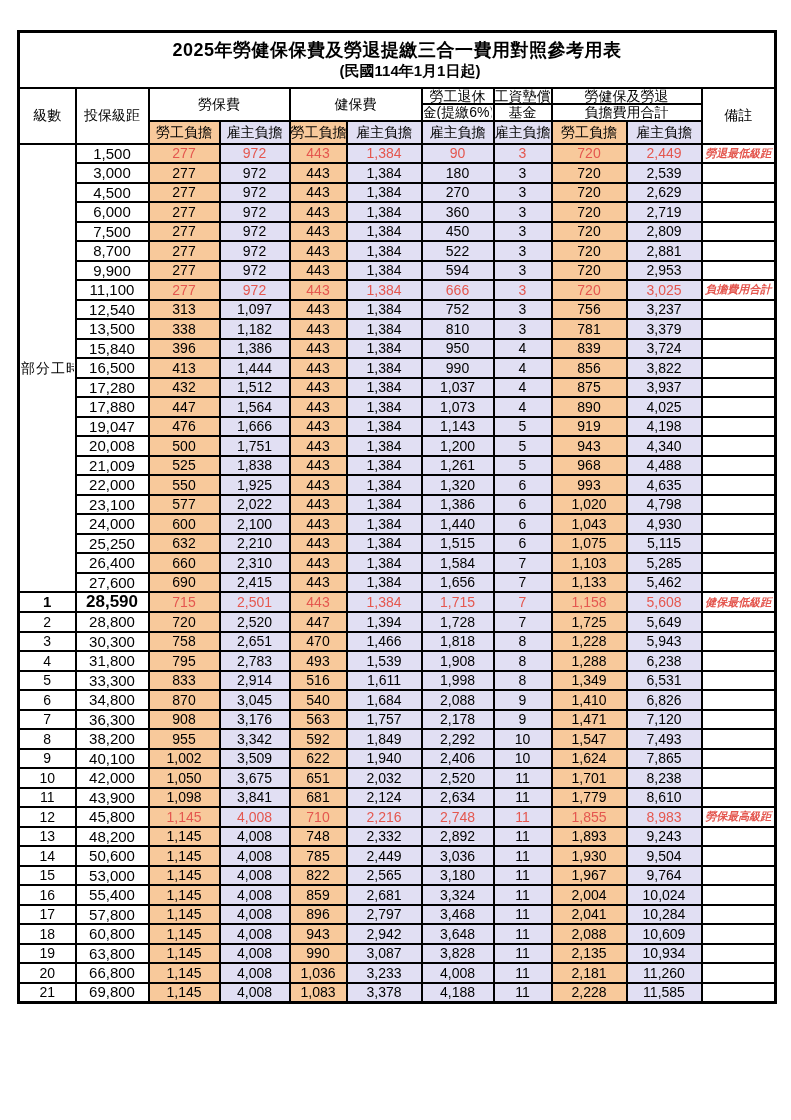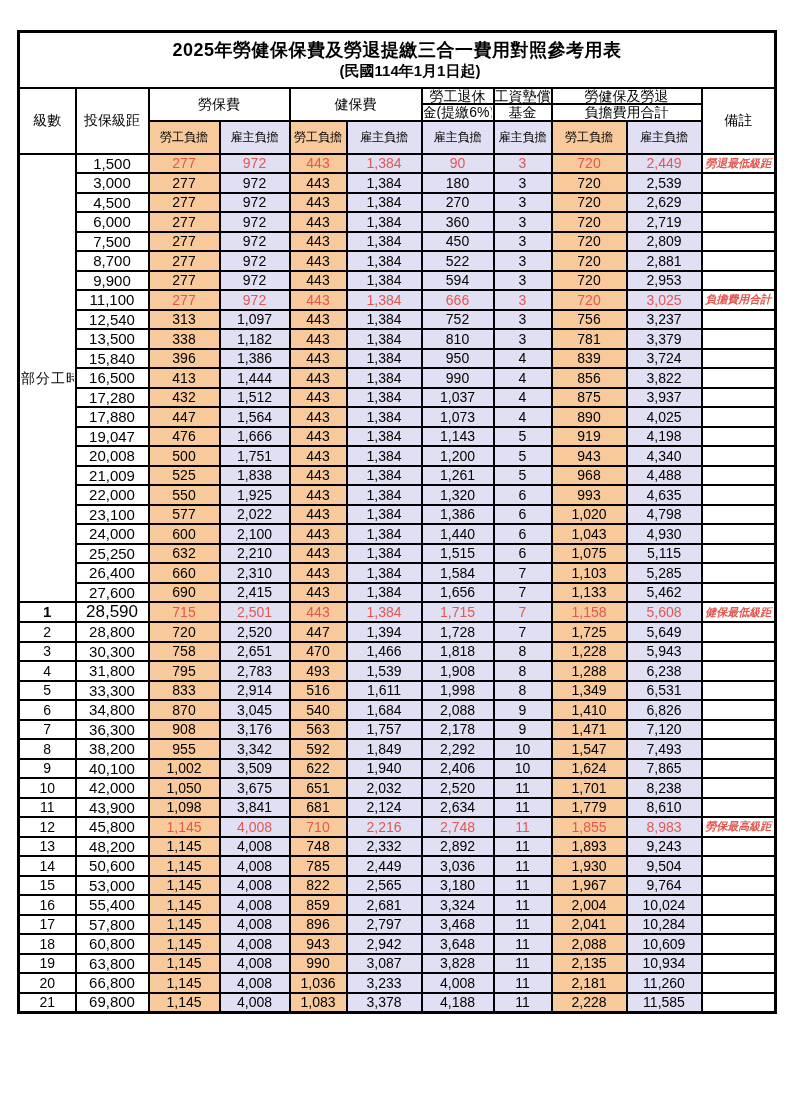--- a/index.html
+++ b/index.html
@@ -25,31 +25,31 @@
     border:2px solid var(--border);
     padding:0;text-align:center;vertical-align:middle;
     white-space:nowrap;overflow:hidden;
     font-size:14px;line-height:1.05;
   }
   .title-cell{height:56px;background:var(--paper);}
   .title-line{font-size:18px;font-weight:700;letter-spacing:.5px;}
   .subtitle-line{font-size:15px;font-weight:700;margin-top:3px;padding-left:26px;}
   tr.hrow1 th{height:16px;font-weight:400;}
   tr.hrow2 th{height:16px;font-weight:400;border-radius:6px;}
-  tr.hrow3 th{height:33px;font-weight:400;font-size:12px;}
+  tr.hrow3 th{height:23px;font-weight:400;font-size:14px;}
   th.ee{background:var(--orange);}
   th.er{background:var(--lavender);}
   tbody td{height:19.5px;}
   td.level-cell,td.bracket-cell,td.remark-cell,td.group-cell{background:var(--paper);}
   td.bracket-cell{font-size:15px;}
   td.ee{background:var(--orange);}
   td.er{background:var(--lavender);}
   td.remark-cell{font-size:11px;font-weight:700;color:var(--red);font-style:italic;}
   tr.red td.ee,tr.red td.er{color:var(--red);}
-  tr.em td.bracket-cell{font-size:17px;font-weight:400;}
+  tr.em td.bracket-cell{font-size:17px;font-weight:700;}
   tr.em td.level-cell{font-size:15px;font-weight:700;}
   td.group-cell{font-size:14px;letter-spacing:1px;padding:4px 1px;border-radius:17px;}
 </style>
 </head>
 <body>
 
 <table class="sheet">
   <colgroup>
     <col style="width:57px">
       <col style="width:73px">

